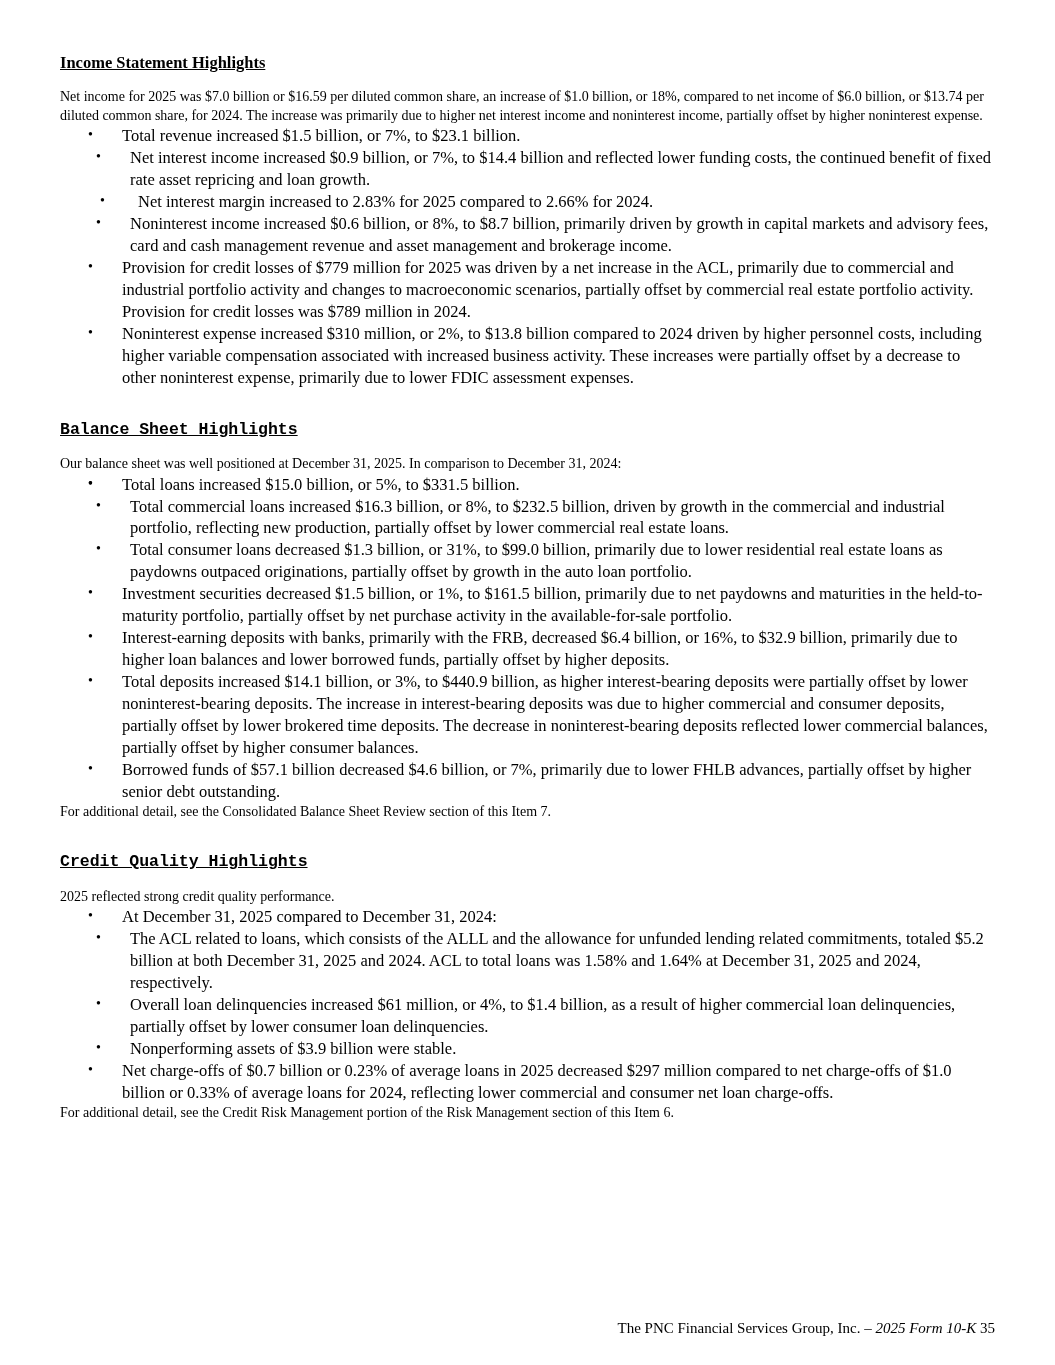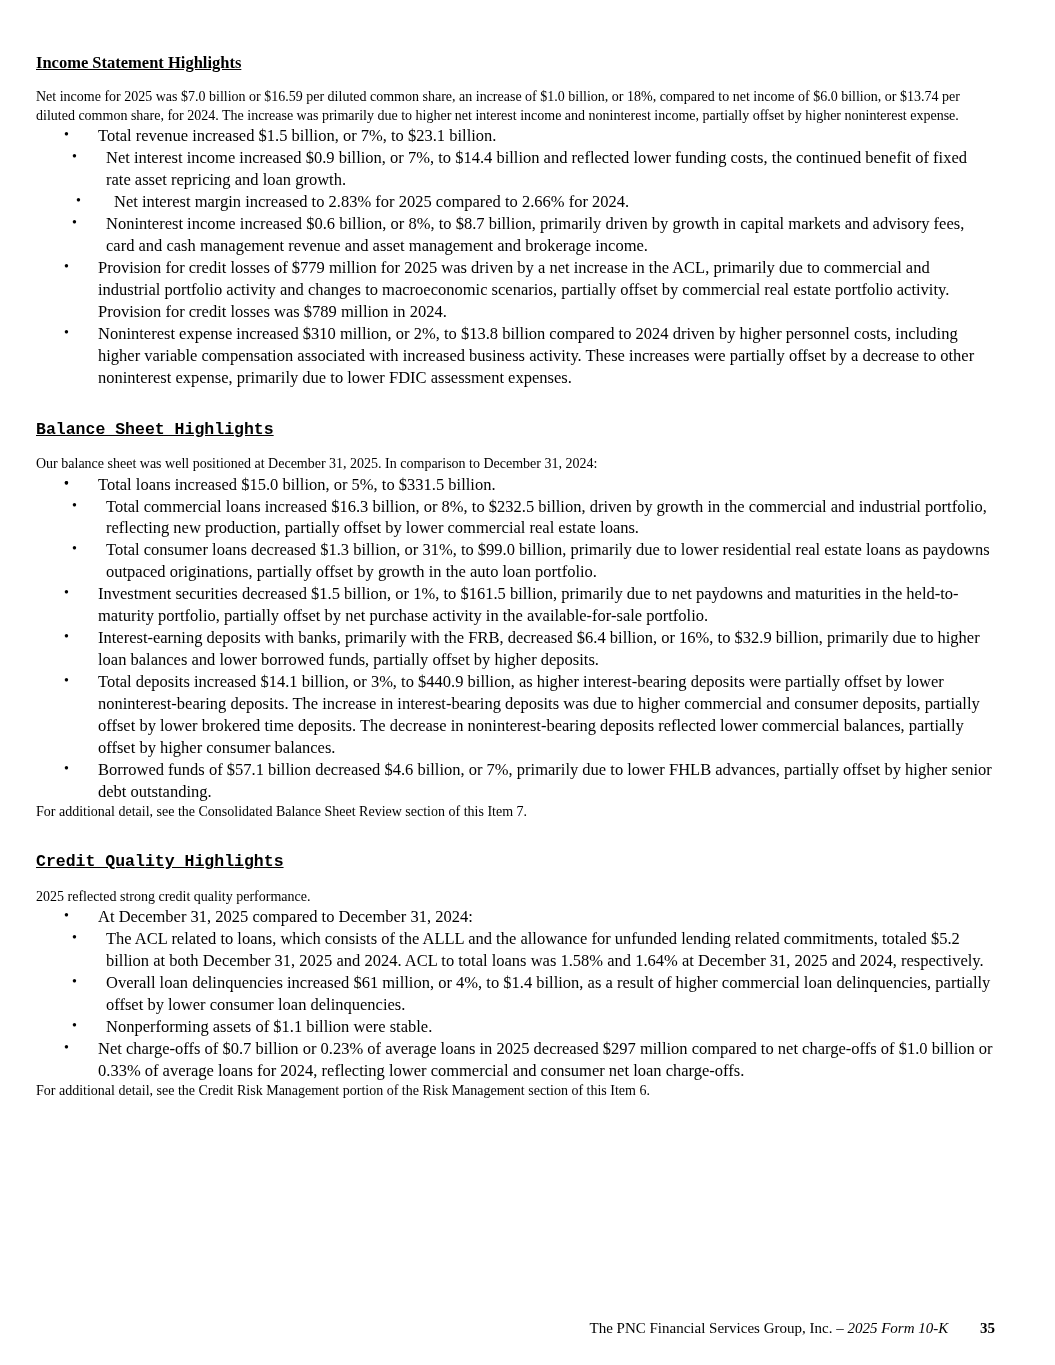--- a/index.html
+++ b/index.html
@@ -11,21 +11,21 @@
     width: 1055px;
     min-height: 1365px;
     font-family: "Liberation Serif", serif;
     color: #000000;
     position: relative;
   }
   .page {
     width: 1055px;
     min-height: 1365px;
     box-sizing: border-box;
-    padding: 52px 60px 40px 36px;
+    padding: 52px 60px 40px 60px;
     position: relative;
   }
   h2.section-title {
     font-size: 16.5px;
     font-weight: bold;
     margin: 0 0 0 0;
     text-decoration: underline;
     display: inline-block;
     line-height: 1.35;
   }
@@ -105,22 +105,21 @@
     position: absolute;
     bottom: 28px;
     right: 60px;
     font-size: 15px;
     font-family: "Liberation Serif", serif;
   }
   .footer .italic {
     font-style: italic;
   }
   .footer .pageno {
-    font-weight: bold;
-    margin-left: 28px;
+    font-weight: normal;
   }
 </style>
 </head>
 <body>
 
 <div class="page">
 
   <div class="section-title-wrap">
     <h2 class="section-title">Income Statement Highlights</h2>
   </div>
@@ -232,21 +231,21 @@
     <li>
       <span class="bullet">•</span>
       <span>The ACL related to loans, which consists of the ALLL and the allowance for unfunded lending related commitments, totaled $5.2 billion at both December 31, 2025 and 2024. ACL to total loans was 1.58% and 1.64% at December 31, 2025 and 2024, respectively.</span>
     </li>
     <li>
       <span class="bullet">•</span>
       <span>Overall loan delinquencies increased $61 million, or 4%, to $1.4 billion, as a result of higher commercial loan delinquencies, partially offset by lower consumer loan delinquencies.</span>
     </li>
     <li>
       <span class="bullet">•</span>
-      <span>Nonperforming assets of $1.1 billion were stable.</span>
+      <span>Nonperforming assets of $3.9 billion were stable.</span>
     </li>
   </ul>
 
   <ul class="lvl1">
     <li>
       <span class="bullet">•</span>
       <span>Net charge-offs of $0.7 billion or 0.23% of average loans in 2025 decreased $297 million compared to net charge-offs of $1.0 billion or 0.33% of average loans for 2024, reflecting lower commercial and consumer net loan charge-offs.</span>
     </li>
   </ul>
 

